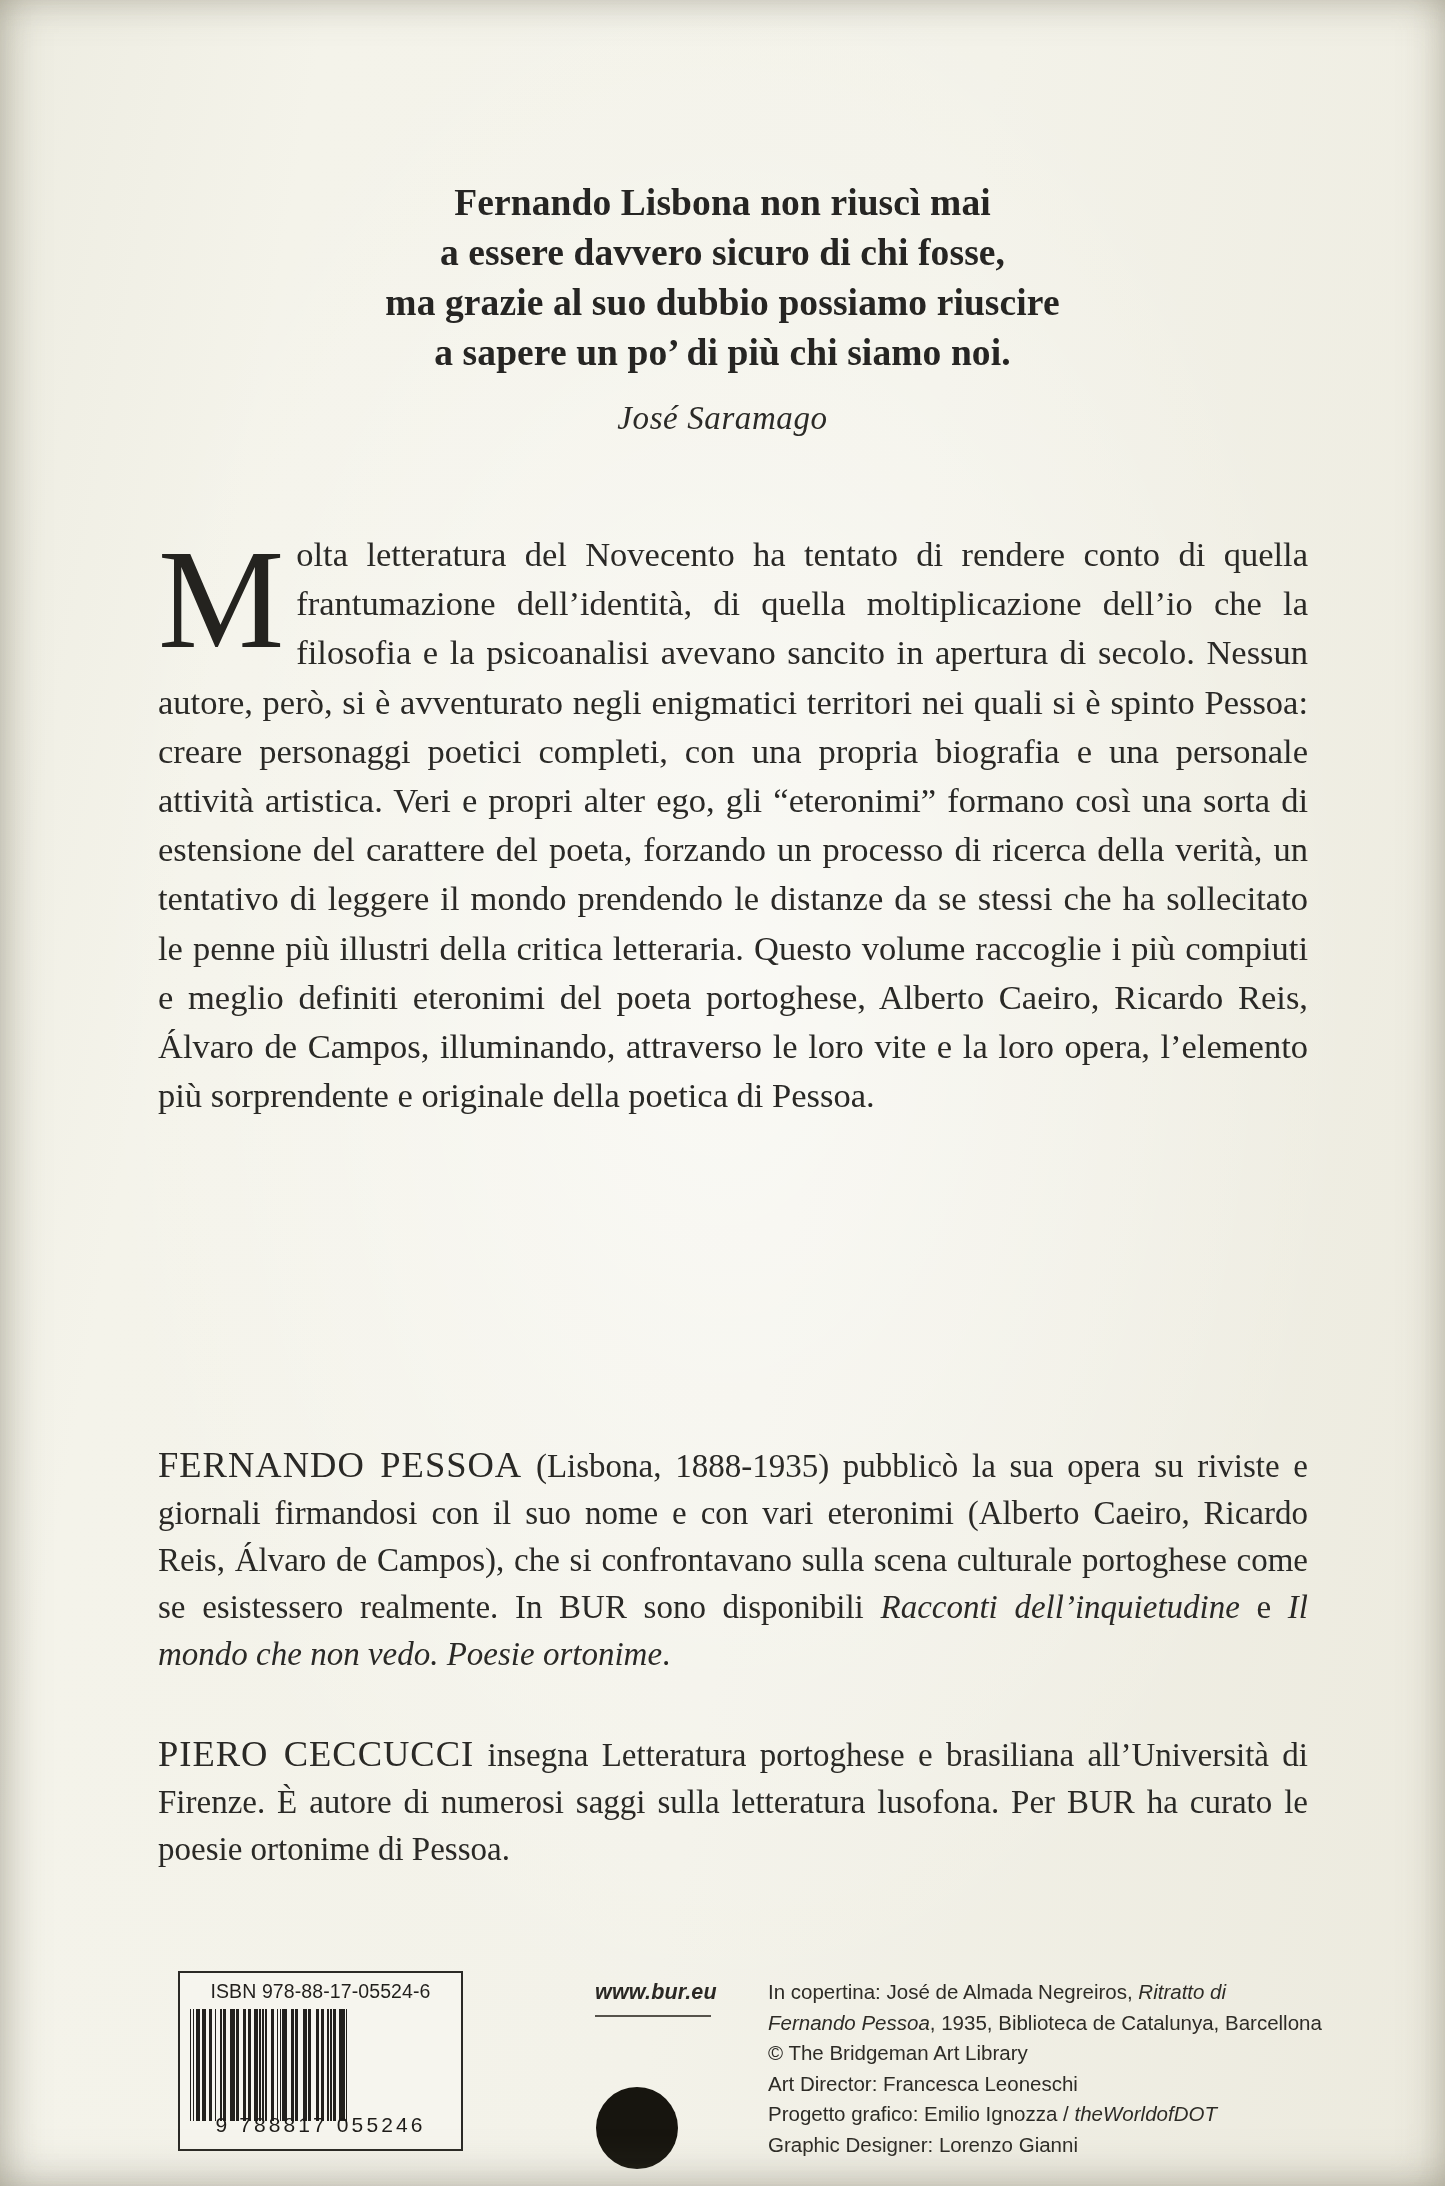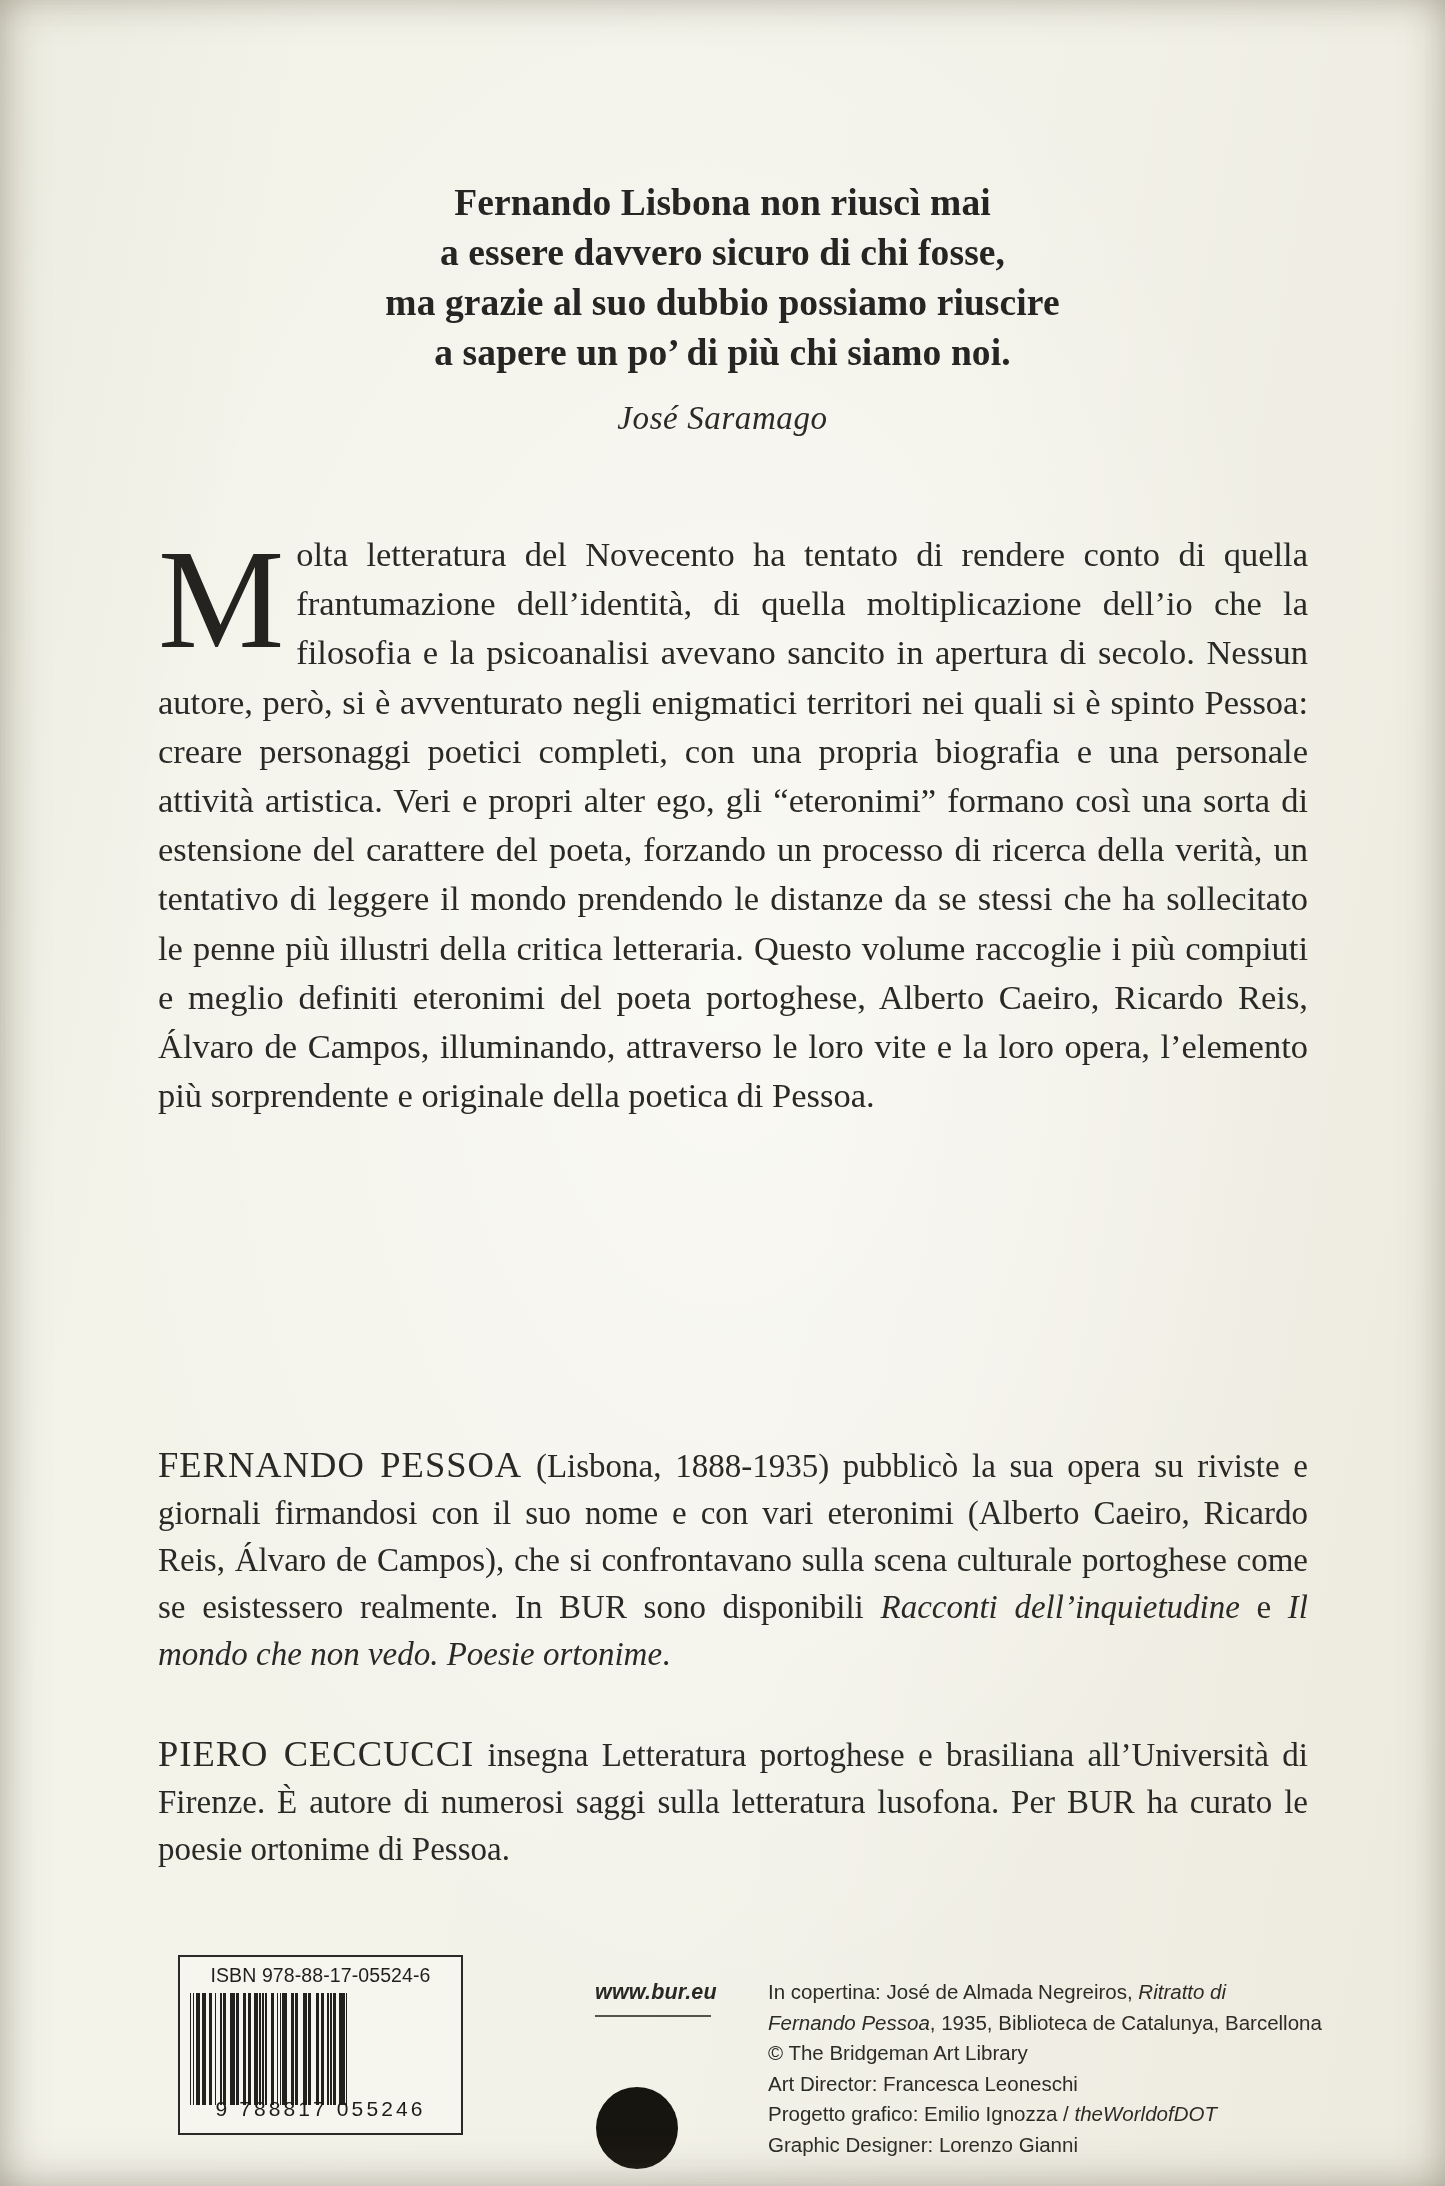--- a/index.html
+++ b/index.html
@@ -120,21 +120,21 @@
   }
   .ital { font-style: italic; }
 
   
   #footer { position: absolute; left: 0; top: 1955px; width: 1445px; height: 231px; }
 
   
   #isbn-box {
     position: absolute;
     left: 178px;
-    top: 0;
+    top: 16px;
     width: 285px;
     height: 180px;
     border: 2px solid #2b2a26;
     background: #f6f5ee;
     box-sizing: border-box;
     padding: 7px 10px 6px 10px;
   }
   #isbn-text {
     font-family: "Liberation Sans", sans-serif;
     font-size: 19.5px;

